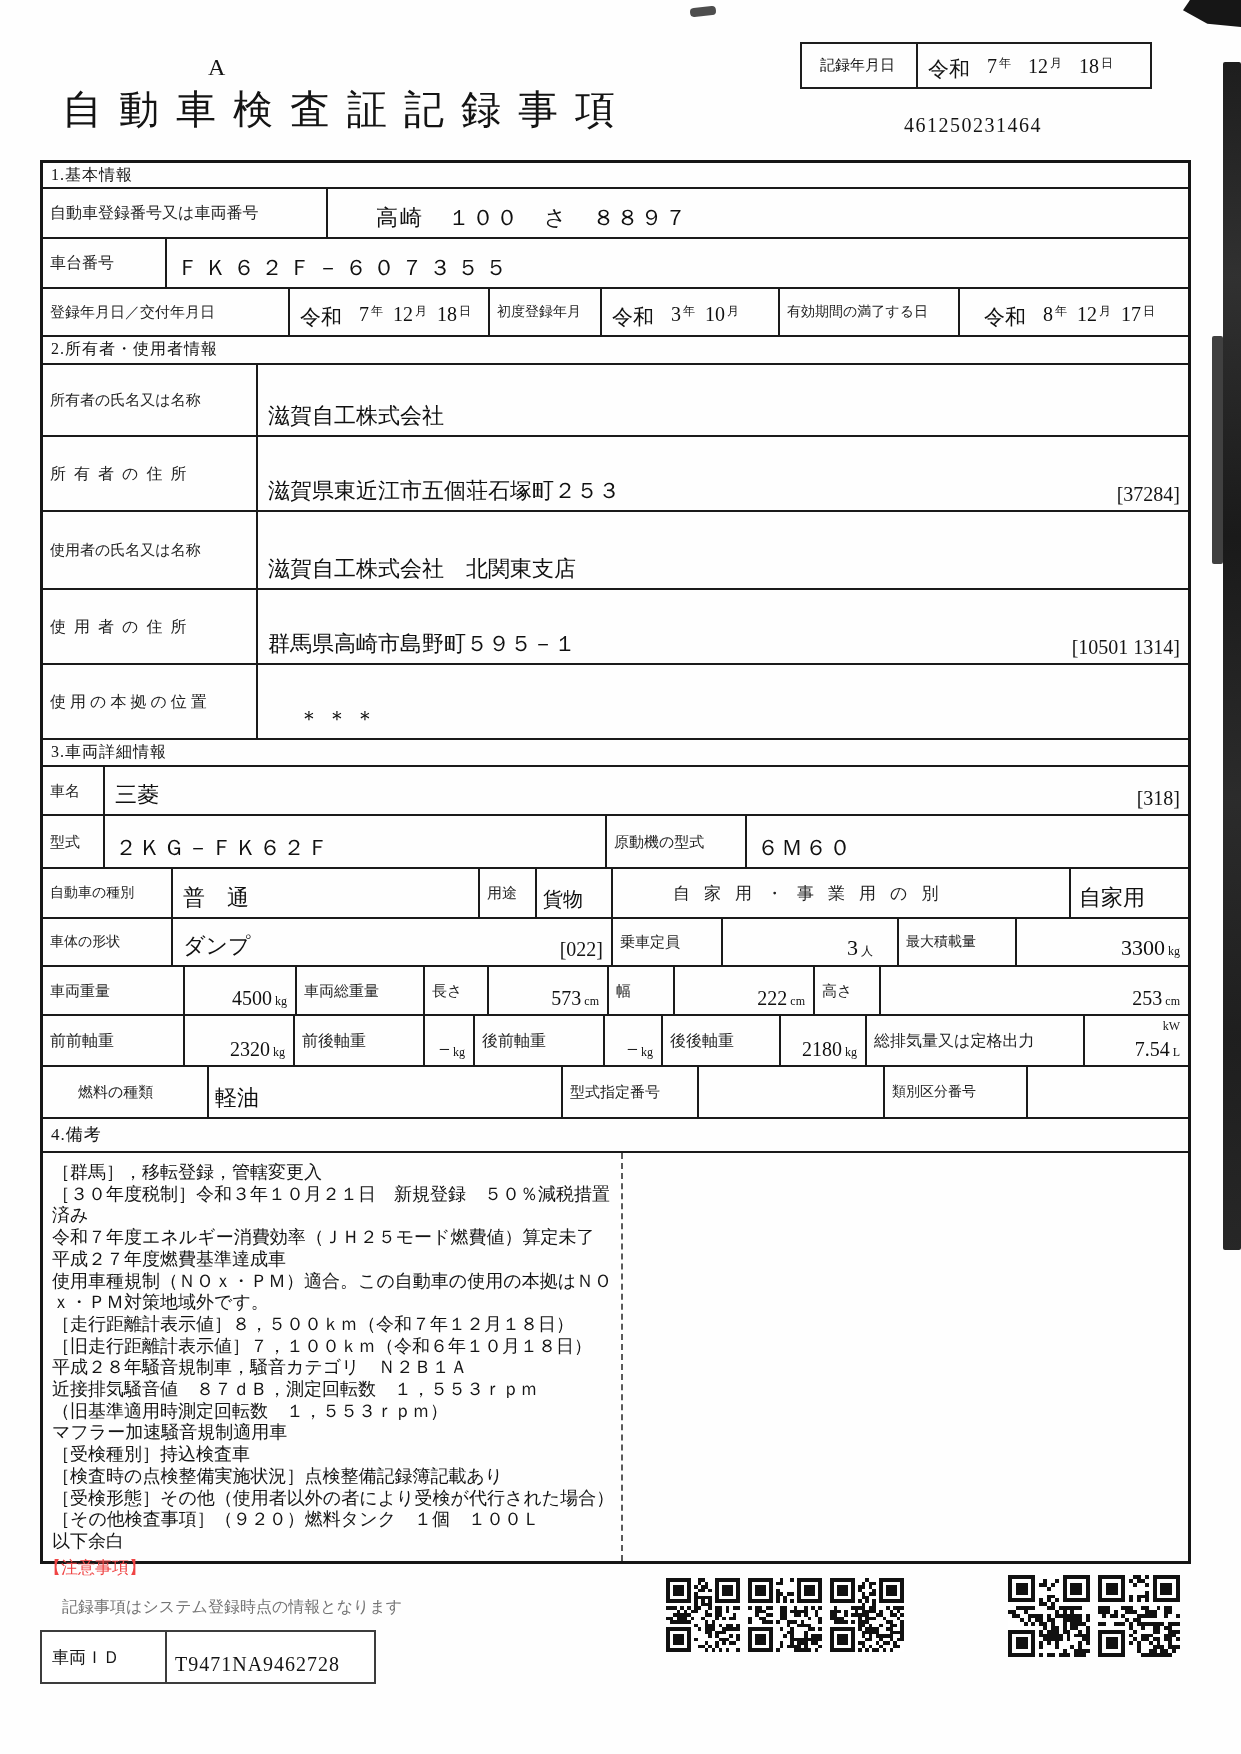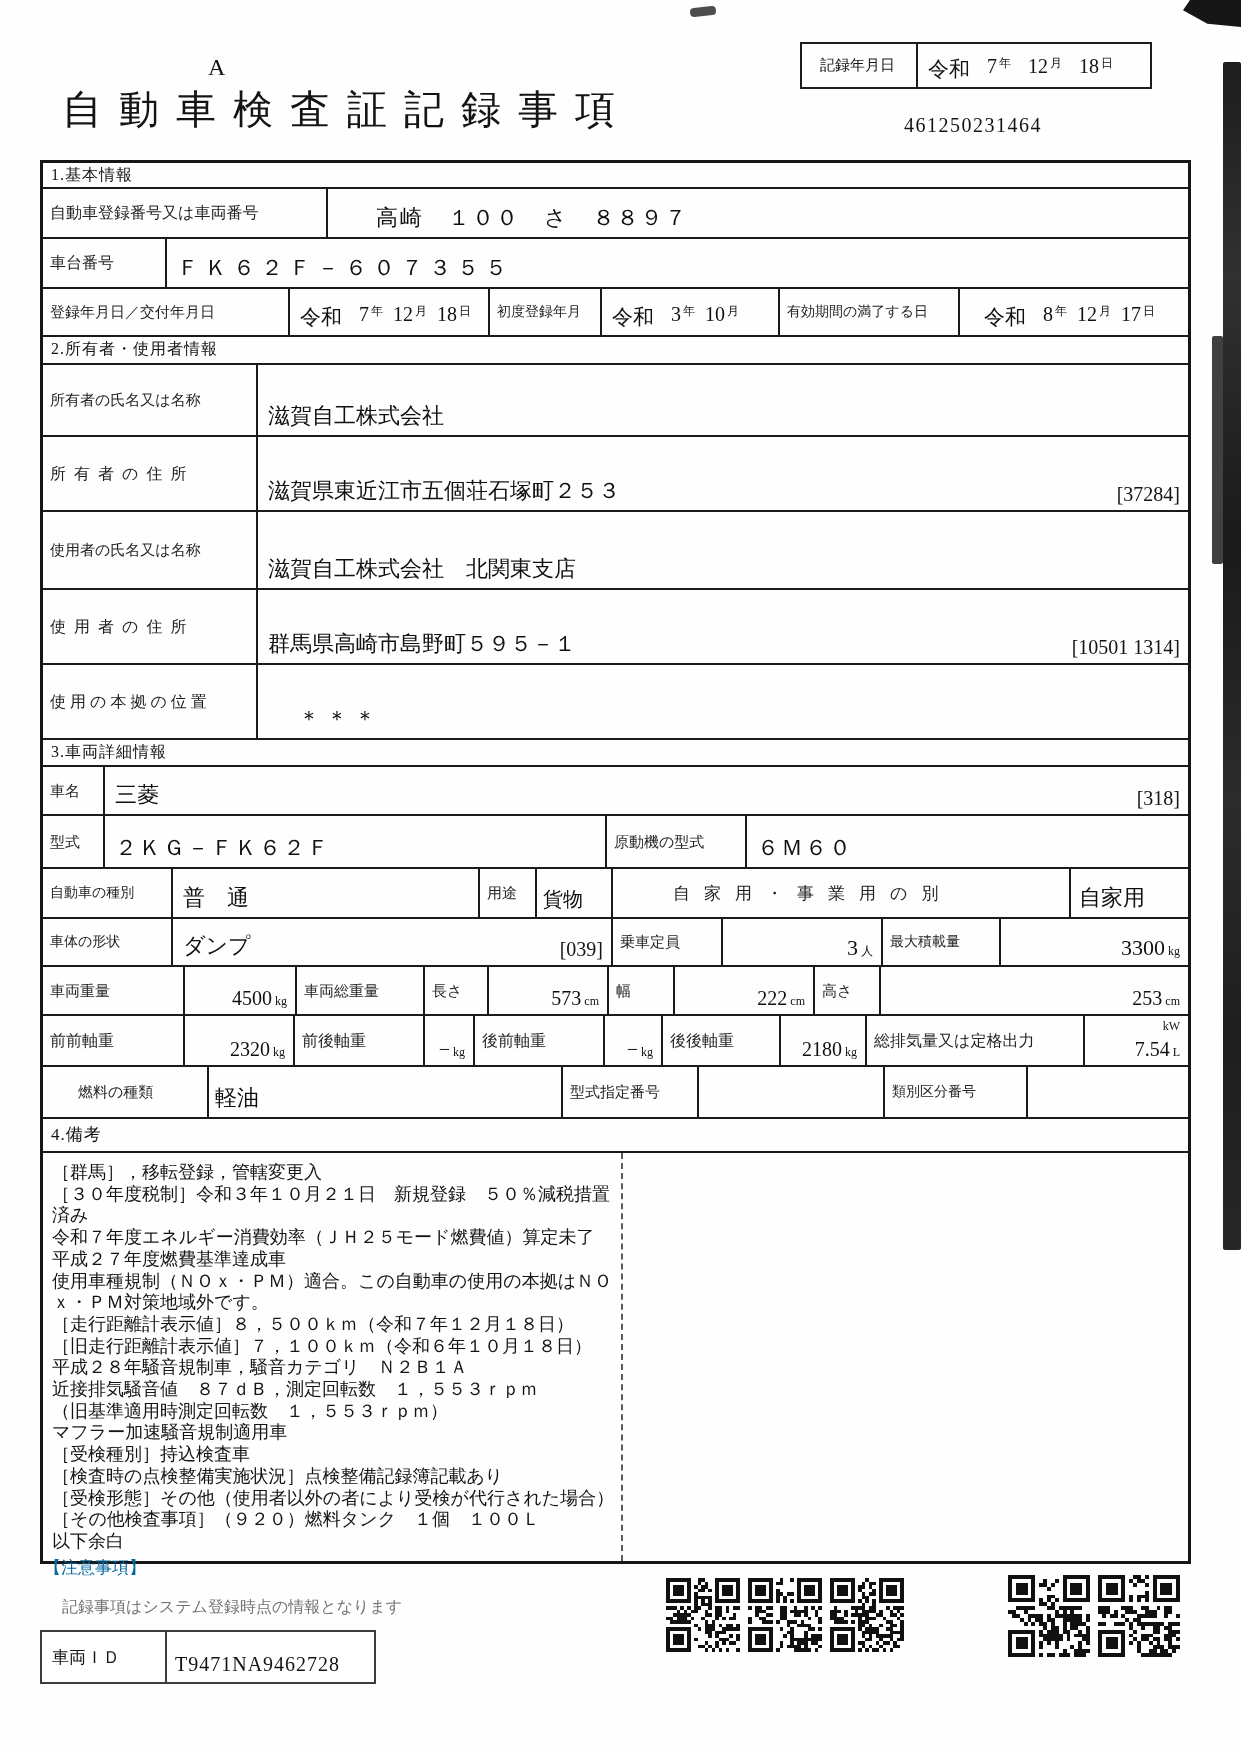--- a/index.html
+++ b/index.html
@@ -46,21 +46,21 @@
   .vl .unit{font-size:12px;margin-left:3px;}
   .vl.f20{font-size:20px;}
   .codebr{position:absolute;bottom:4px;right:8px;font-size:20px;white-space:nowrap;}
   .unit-top{position:absolute;top:3px;right:8px;font-size:12px;}
   
   .remarks-box{position:relative;height:410px;}
   .remarks-text{position:absolute;top:9px;left:9px;font-size:18px;line-height:21.7px;white-space:pre;}
   .remarks-divider{position:absolute;left:578px;top:0;bottom:0;border-left:2px dashed #5a5a5a;}
   
   .sans{font-family:"Liberation Sans","DejaVu Sans",sans-serif;}
-  .notice-head{position:absolute;left:44px;top:1556px;font-size:17px;color:#0369a1;}
+  .notice-head{position:absolute;left:44px;top:1556px;font-size:17px;color:#ef4444;}
   .notice-text{position:absolute;left:62px;top:1597px;font-size:16px;color:#737373;}
   .vid-box{position:absolute;left:40px;top:1630px;width:336px;height:54px;border:2px solid #3c3c3c;display:flex;box-sizing:border-box;background:#fff;}
   .vid-label{flex:0 0 125px;border-right:2px solid #3c3c3c;font-size:17px;display:flex;align-items:center;padding-left:10px;box-sizing:border-box;}
   .vid-value{flex:1;display:flex;align-items:flex-end;padding:0 0 6px 8px;font-size:20px;letter-spacing:1px;}
   .qr{position:absolute;background:#fff;}
   .qr svg{display:block;width:100%;height:100%;shape-rendering:crispEdges;}
   
   .art{position:absolute;pointer-events:none;}
   .art-corner{left:1183px;top:0;width:58px;height:27px;background:#161616;clip-path:polygon(12% 0,100% 0,100% 100%,42% 88%,0 38%);}
   .art-dash{left:690px;top:7px;width:26px;height:9px;background:#2e2e2e;border-radius:4px;transform:rotate(-6deg);opacity:.85;}
@@ -260,29 +260,29 @@
         <span class="vl" style="left:8px;">自家用</span>
       </div>
     </div>
 
     <div class="row" style="height:48px;">
       <div class="c" style="width:128px;">
         <span class="lb mid f14">車体の形状</span>
       </div>
       <div class="c" style="width:440px;">
         <span class="vl">ダンプ</span>
-        <span class="codebr">[039]</span>
+        <span class="codebr">[022]</span>
       </div>
       <div class="c" style="width:110px;">
         <span class="lb mid">乗車定員</span>
       </div>
       <div class="c" style="width:160px;">
         <span class="vl r"><span>3</span><span class="unit">人</span></span>
       </div>
-      <div class="c" style="width:118px;">
+      <div class="c" style="width:118px;margin-left:16px;">
         <span class="lb mid f14">最大積載量</span>
       </div>
       <div class="c fx">
         <span class="vl r"><span>3300</span><span class="unit">kg</span></span>
       </div>
     </div>
 
     <div class="row" style="height:49px;">
       <div class="c" style="width:140px;">
         <span class="lb mid">車両重量</span>

